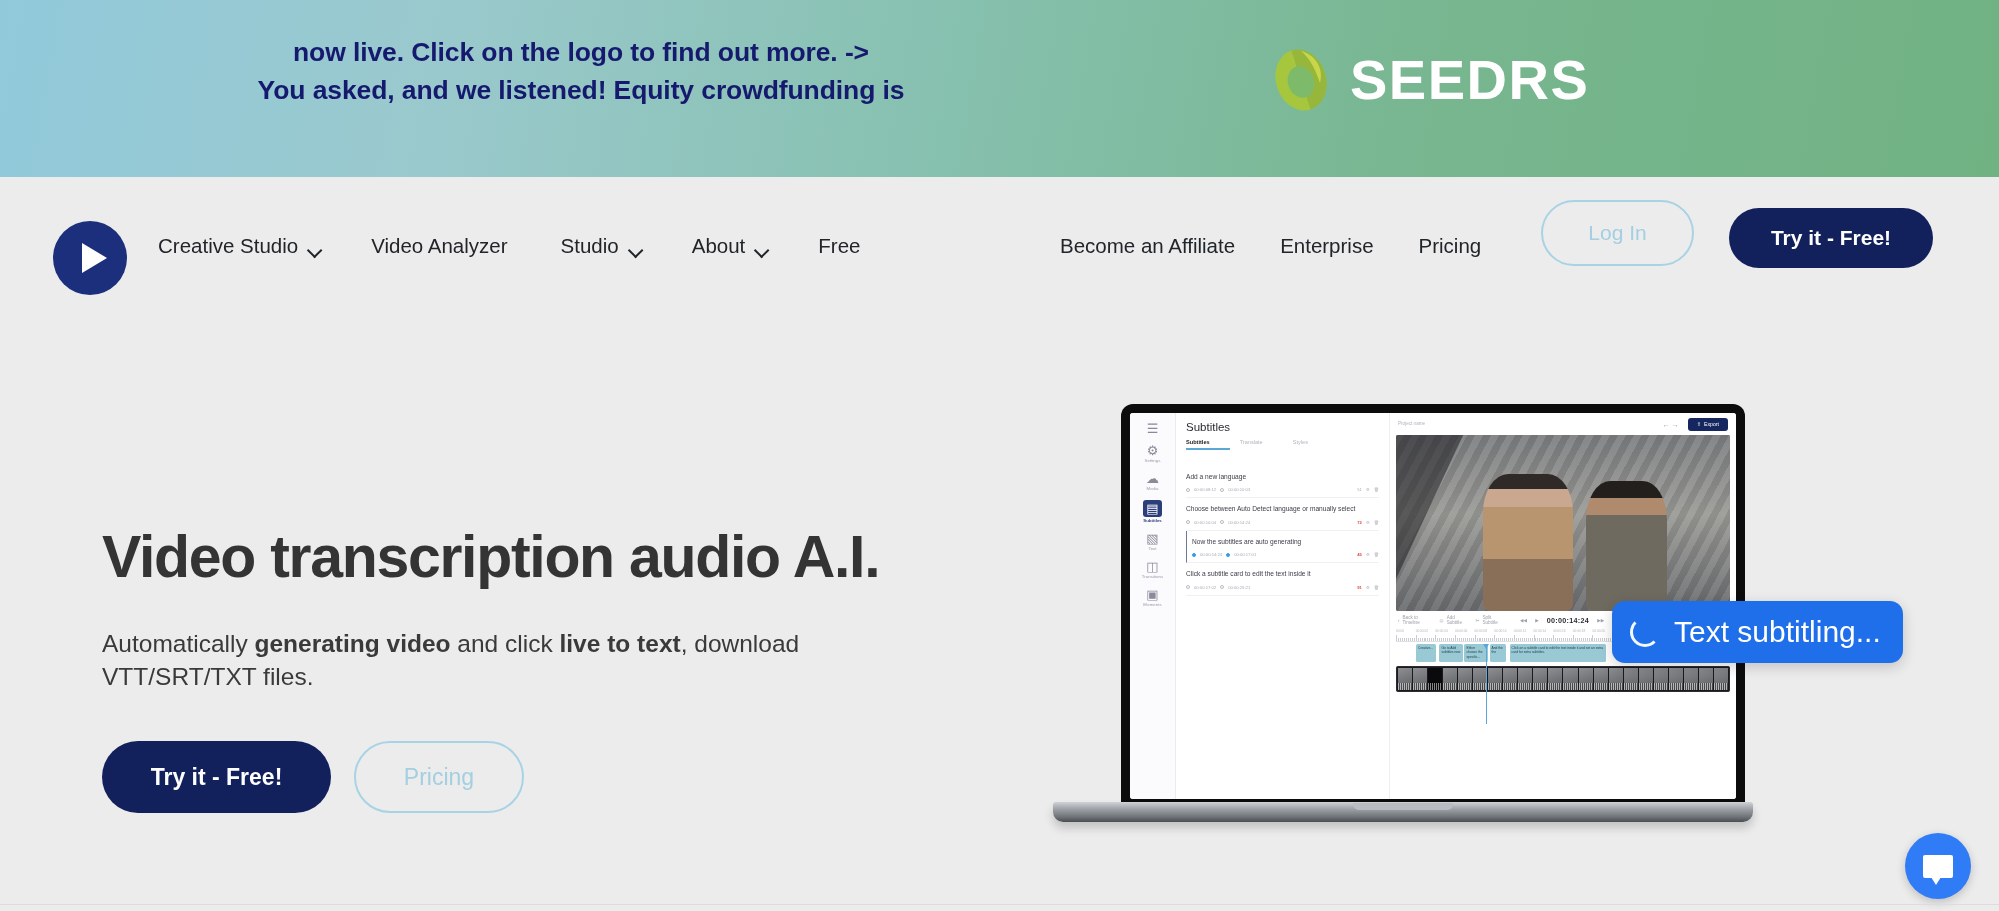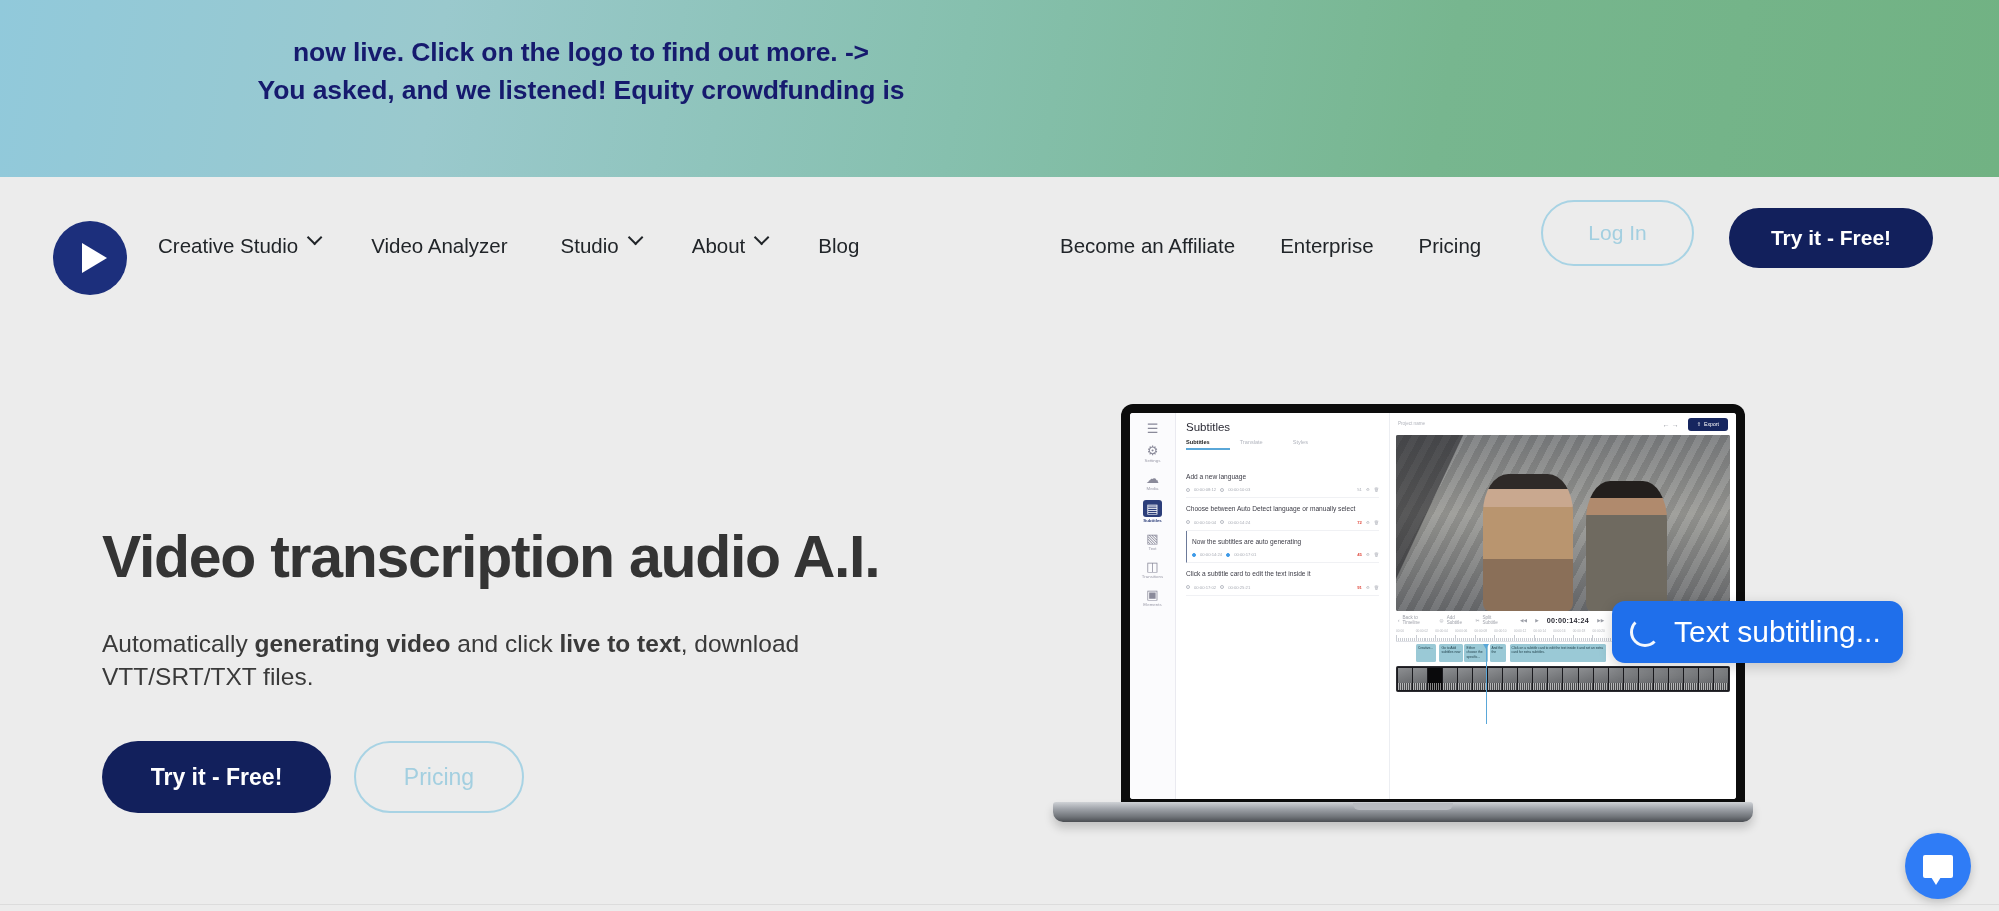--- a/index.html
+++ b/index.html
@@ -67,21 +67,21 @@
     display: flex; align-items: center; gap: 0;
   }
   .nav-right {
     position: absolute; left: 1060px; top: 234px;
     display: flex; align-items: center; gap: 0;
   }
   .nav-item {
     color: #212529;
     font-size: 20.5px;
     font-weight: 500;
-    display: flex; align-items: flex-start; gap: 9px;
+    display: flex; align-items: flex-end; gap: 9px;
     cursor: pointer;
     white-space: nowrap;
   }
   .nav-left .nav-item { margin-right: 53px; }
   .nav-right .nav-item { margin-right: 45px; }
   .chev {
     display: inline-block;
     width: 11px; height: 11px;
     border-right: 2.2px solid #212529;
     border-bottom: 2.2px solid #212529;
@@ -279,20 +279,29 @@
   .page-bottom-rule { position: absolute; left: 0; top: 904px; width: 1999px; height: 1px; background: #dcdcdc; }
 </style>
 </head>
 <body>
 
 <div class="promo-banner">
   <div class="promo-text">
     <div>now live. Click on the logo to find out more. -&gt;</div>
     <div>You asked, and we listened! Equity crowdfunding is</div>
   </div>
+  <div class="seedrs-logo">
+    <svg class="seedrs-mark" viewBox="0 0 66 66">
+      <ellipse cx="33" cy="33" rx="25" ry="31" fill="#a6c63e" transform="rotate(-18 33 33)"></ellipse>
+      <ellipse cx="33" cy="33" rx="25" ry="31" fill="#8aa93a" opacity="0.55" transform="rotate(-18 33 33)" clip-path="inset(0 0 0 50%)"></ellipse>
+      <ellipse cx="33" cy="35" rx="13" ry="16" fill="#7dbb6a" transform="rotate(-18 33 35)"></ellipse>
+      <path d="M33 4 C 48 8 56 22 52 36 C 46 18 40 10 33 4 Z" fill="#cdd94a" opacity="0.9"></path>
+    </svg>
+    <div class="seedrs-word">SEEDRS</div>
+  </div>
 </div>
 
 <div class="navbar"></div>
 
 <div class="brand-logo">
   <div class="tri"></div>
 </div>
 
 <div class="nav-left">
   <div class="nav-item">
@@ -304,21 +313,21 @@
   </div>
   <div class="nav-item">
     <span>Studio</span>
     <span class="chev"></span>
   </div>
   <div class="nav-item">
     <span>About</span>
     <span class="chev"></span>
   </div>
   <div class="nav-item">
-    <span>Blog</span>
+    <span>Free</span>
   </div>
 </div>
 
 <div class="nav-right">
   <div class="nav-item">
     <span>Become an Affiliate</span>
   </div>
   <div class="nav-item">
     <span>Enterprise</span>
   </div>

